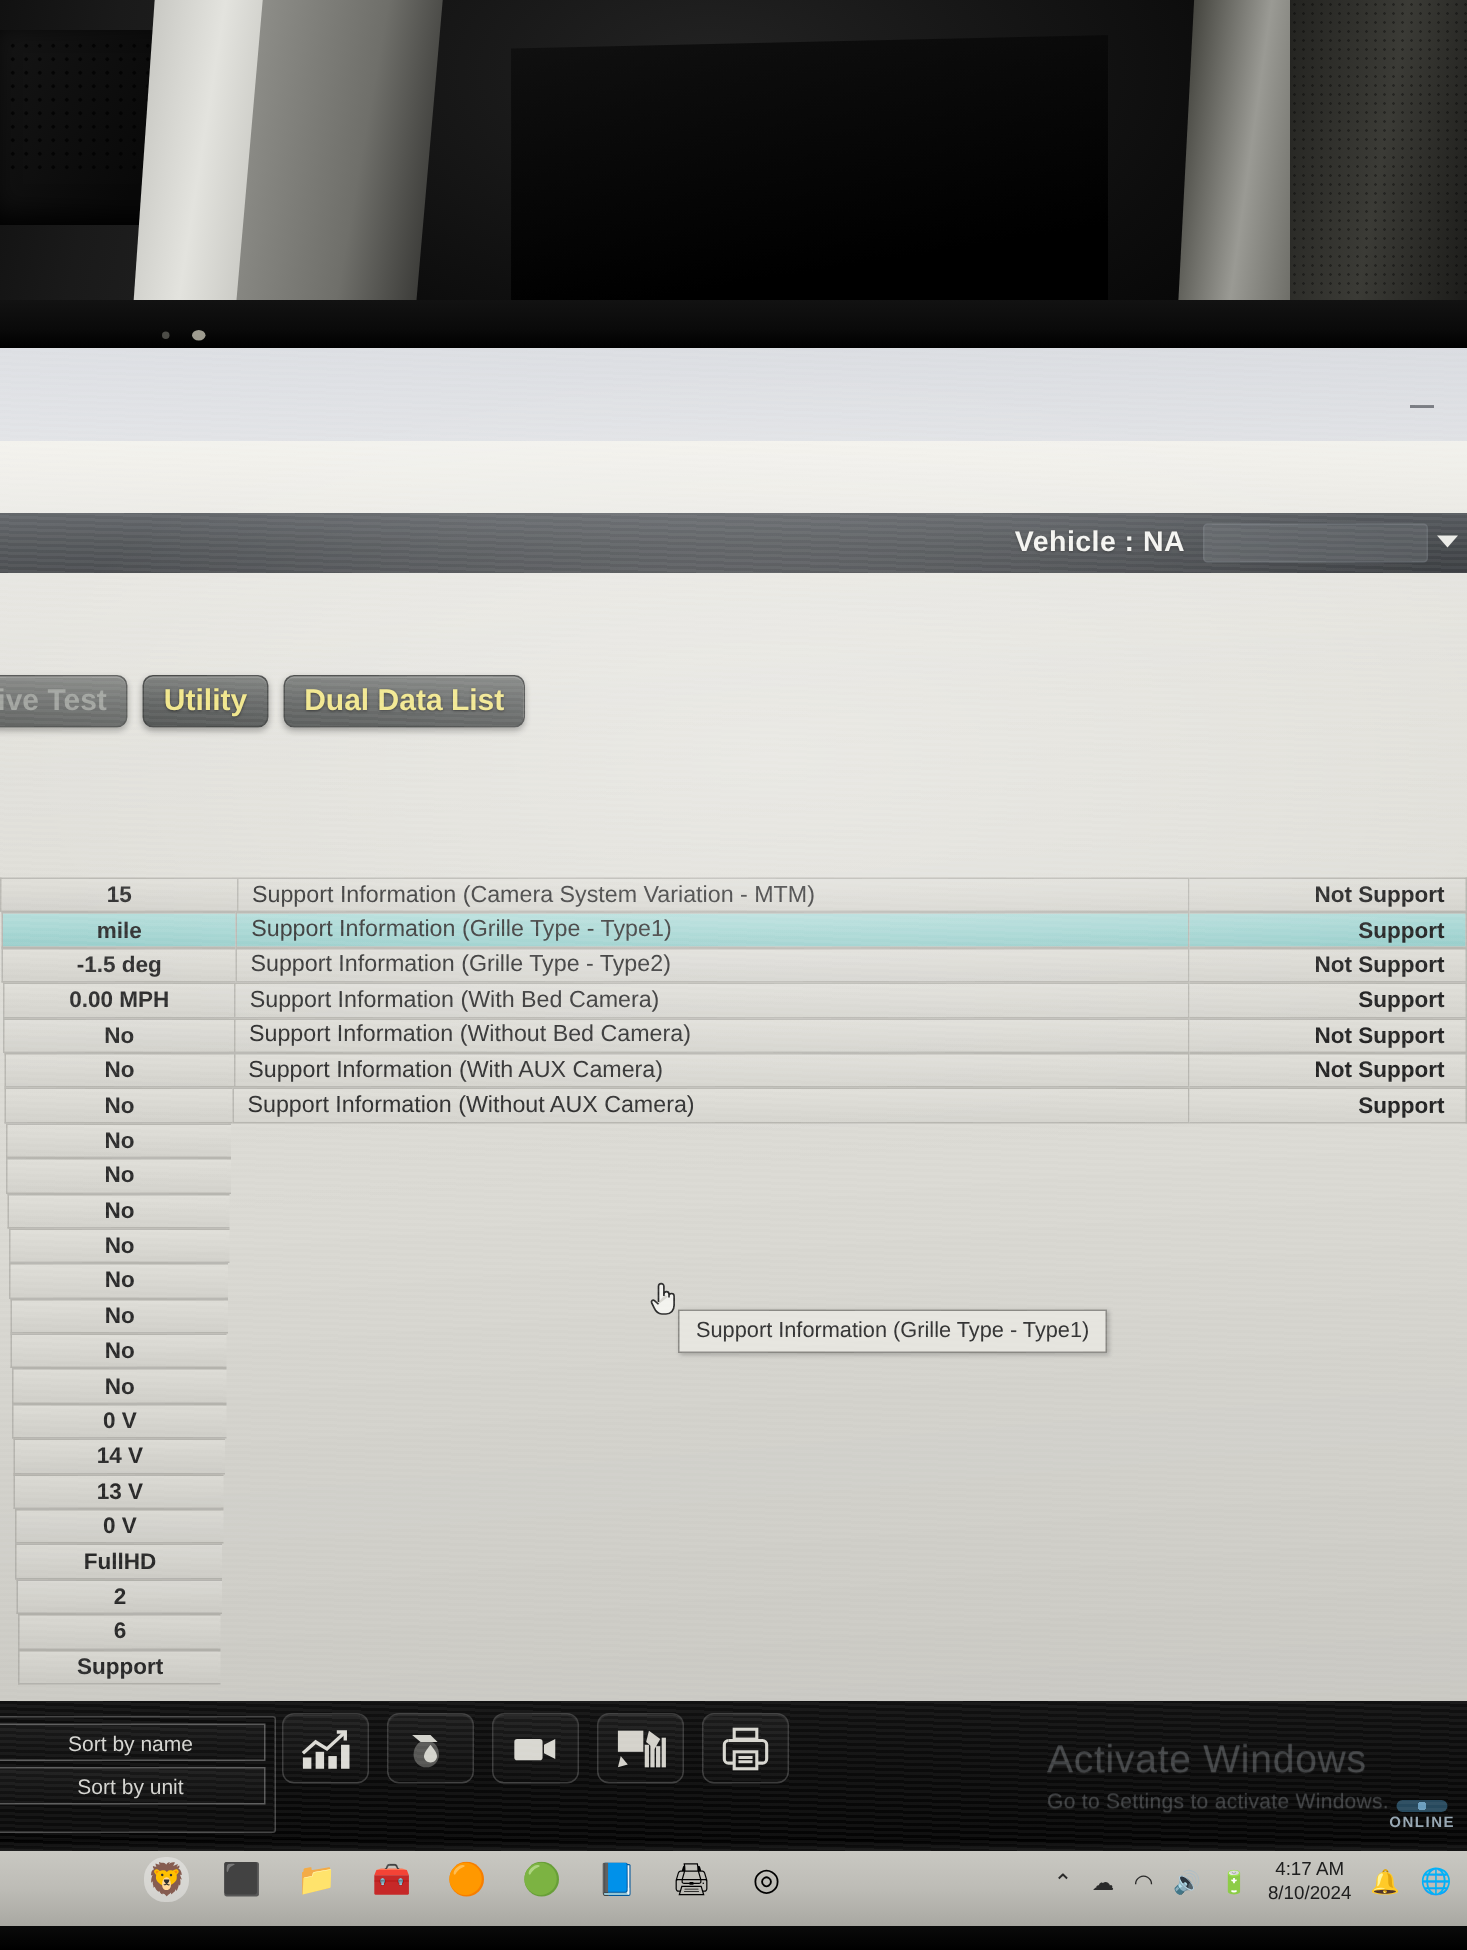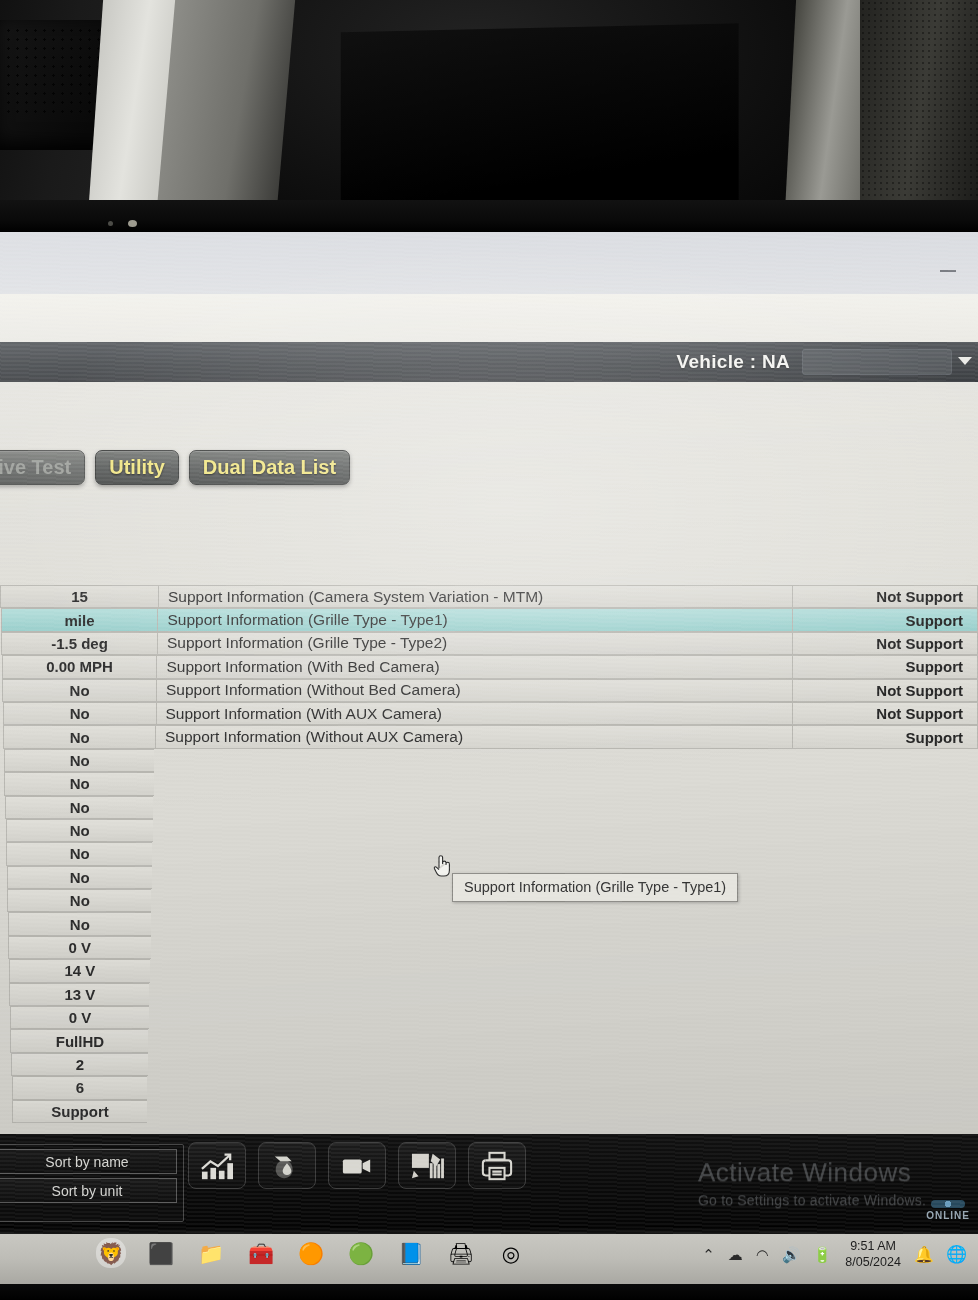--- a/index.html
+++ b/index.html
@@ -428,22 +428,22 @@
         <div class="tb-ico">🖨</div>
         <div class="tb-ico">◎</div>
       </div>
     <div class="tb-right">
       <span class="tb-sys">⌃</span>
       <span class="tb-sys">☁</span>
       <span class="tb-sys">◠</span>
       <span class="tb-sys">🔊</span>
       <span class="tb-sys">🔋</span>
       <div class="tb-clock">
-        <div>9:51 AM</div>
-        <div>8/05/2024</div>
+        <div>4:17 AM</div>
+        <div>8/10/2024</div>
       </div>
       <span class="tb-bell">🔔</span>
       <span class="tb-app">🌐</span>
     </div>
   </div>
 
   <div class="frame-bottom"></div>
 </div>
 
 </body></html>

